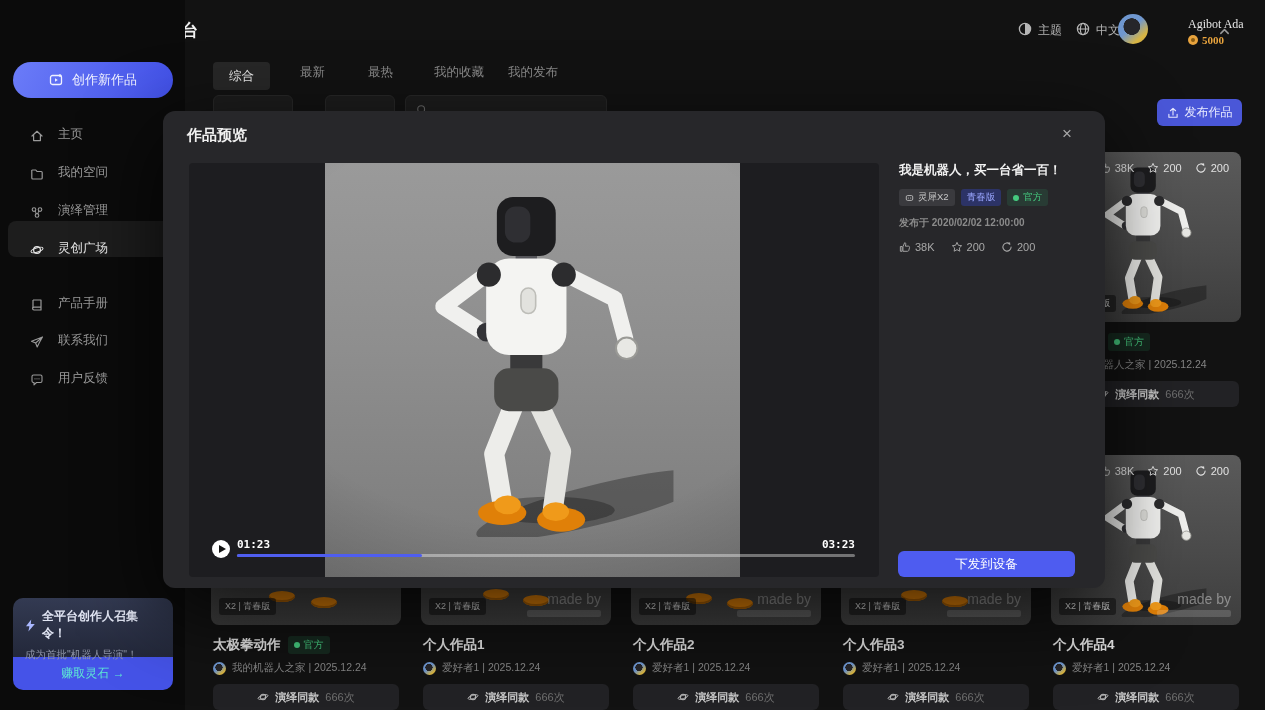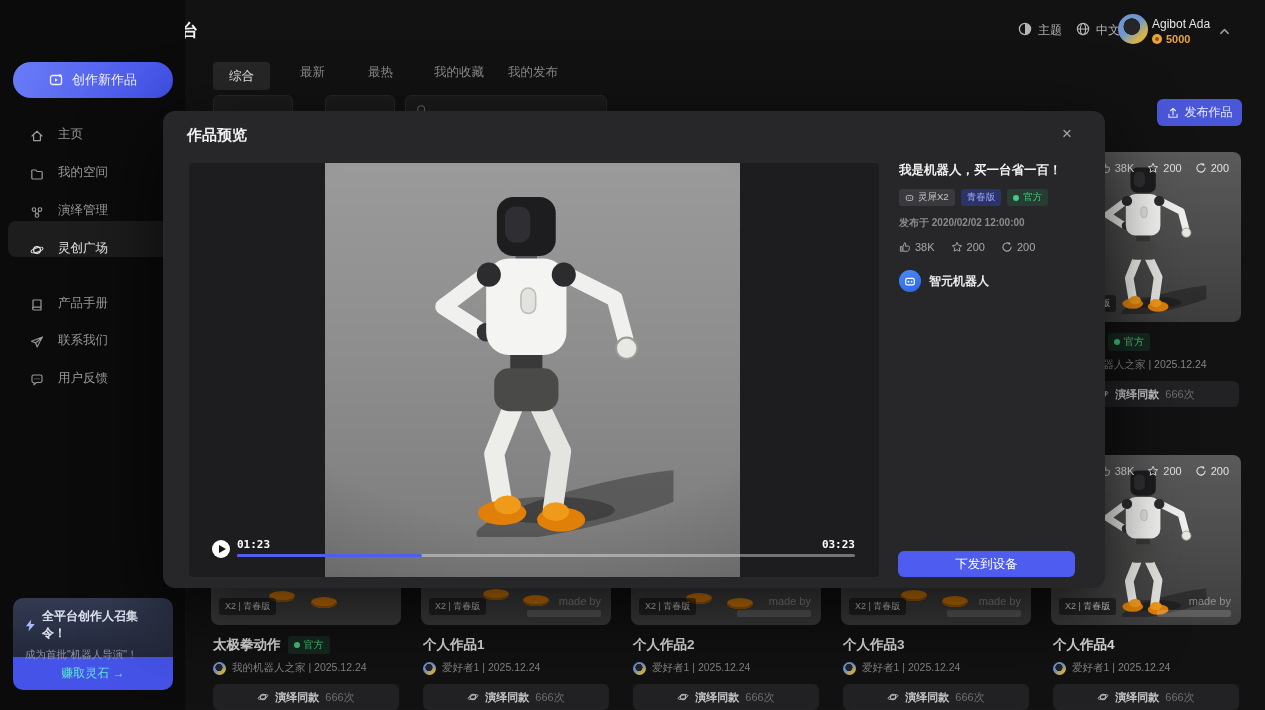--- a/index.html
+++ b/index.html
@@ -51,21 +51,21 @@
   
   .card{width:190px;}
   .card-img{position:relative;width:190px;height:170px;border-radius:8px;overflow:hidden;
     background:linear-gradient(180deg,#5a5a5a 0%,#4a4a4a 60%,#3e3e3e 100%);}
   .card-robot{position:absolute;left:50%;top:12px;transform:translateX(-50%);height:150px;}
   .img-stats{position:absolute;top:10px;right:12px;display:flex;gap:13px;color:#e2e2e2;font-size:11px;}
   .stat{display:flex;align-items:center;gap:4px;}
   .stat .ic{width:12px;height:12px;}
   .img-tag{position:absolute;left:8px;bottom:10px;background:rgba(12,12,12,.55);border-radius:3px;
     padding:2px 6px;font-size:9px;color:#d2d2d2;}
-  .made-by{position:absolute;right:10px;bottom:8px;text-align:right;color:rgba(255,255,255,.40);font-size:11px;}
+  .made-by{position:absolute;right:10px;bottom:8px;text-align:right;color:rgba(255,255,255,.40);font-size:14px;}
   .made-by .blur{margin-top:3px;margin-left:auto;width:74px;height:7px;border-radius:2px;background:rgba(255,255,255,.16);}
   .feet{position:absolute;width:26px;height:11px;border-radius:50%;background:#e08008;box-shadow:inset 0 -2px 0 #a85f05;}
   .card-title-row{display:flex;align-items:center;gap:7px;margin:11px 2px 0;}
   .card-title{font-size:13.5px;font-weight:bold;color:#e2e2e2;}
   .pill-official{display:flex;align-items:center;gap:4px;background:rgba(52,199,123,.13);color:#45c97e;
     border-radius:3px;padding:2px 6px;font-size:10px;}
   .dot{width:6px;height:6px;border-radius:50%;background:#45c97e;}
   .card-author{display:flex;align-items:center;gap:6px;margin:7px 2px 0;color:#858585;font-size:10.5px;}
   .card-btn{margin:9px 2px 0;height:26px;background:#222225;border-radius:6px;display:flex;align-items:center;
     justify-content:center;gap:6px;cursor:pointer;}
@@ -159,21 +159,21 @@
   <div class="abs hitem" style="left:1076px;">
     <svg class="ic" viewBox="0 0 14 14">
       <circle cx="7" cy="7" r="5.6" fill="none" stroke="#b5b5b5" stroke-width="1.2"></circle>
       <ellipse cx="7" cy="7" rx="2.6" ry="5.6" fill="none" stroke="#b5b5b5" stroke-width="1.1"></ellipse>
       <line x1="1.4" y1="7" x2="12.6" y2="7" stroke="#b5b5b5" stroke-width="1.1"></line>
     </svg>
     <span>中文</span>
   </div>
 
   <div class="abs avatar" style="left:1118px;top:14px;"></div>
-  <div class="abs" style="left:1152px;top:17px;">
+  <div class="abs" style="left:1188px;top:17px;font-family:Liberation Serif, serif;">
     <div class="uname">Agibot Ada</div>
     <div class="coins">
       <span class="coin"></span>
       <span>5000</span>
     </div>
   </div>
   <svg class="abs ic" style="left:1218px;top:25px;width:13px;height:13px;" viewBox="0 0 14 14">
     <polyline points="3,9 7,5 11,9" fill="none" stroke="#9a9a9a" stroke-width="1.6" stroke-linecap="round" stroke-linejoin="round"></polyline>
   </svg>
 
@@ -538,28 +538,18 @@
             <span>200</span>
           </span>
         <span class="stat">
             <svg class="ic" style="width:12px;height:12px;" viewBox="0 0 14 14">
               <path d="M11.8 7 a4.8 4.8 0 1 1-1.4-3.4" fill="none" stroke="currentColor" stroke-width="1.2" stroke-linecap="round"></path>
               <path d="M10.6 1.2 L10.6 4 L7.8 3.6 Z" fill="currentColor"></path>
             </svg>
             <span>200</span>
           </span>
       </div>
-      <div class="wauthor">
-        <span class="bot-av">
-          <svg style="width:12px;height:12px;" viewBox="0 0 14 14">
-            <rect x="2" y="4" width="10" height="7.5" rx="2" fill="none" stroke="#fff" stroke-width="1.4"></rect>
-            <circle cx="5.2" cy="7.8" r="1" fill="#fff"></circle>
-              <circle cx="8.8" cy="7.8" r="1" fill="#fff"></circle>
-          </svg>
-        </span>
-        <span class="nm">智元机器人</span>
-      </div>
     </div>
 
     <div class="abs cta-btn">下发到设备</div>
   </div>
 
 </div>
 
 </body></html>

